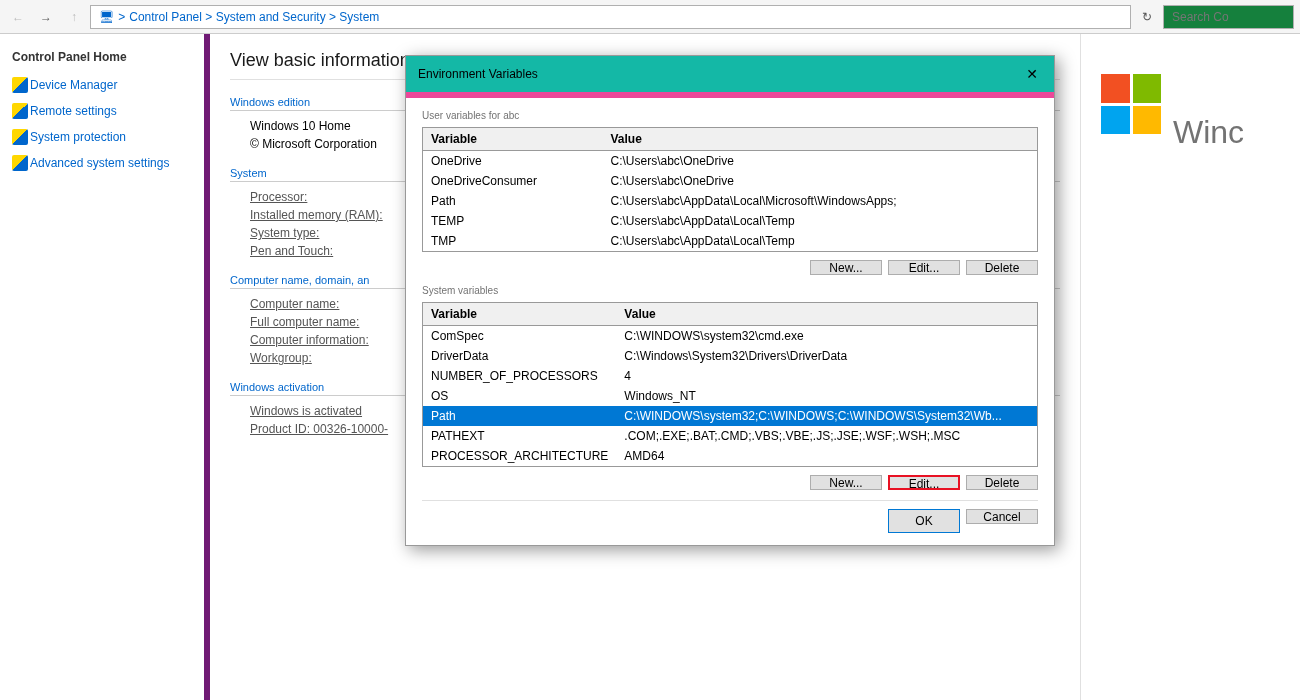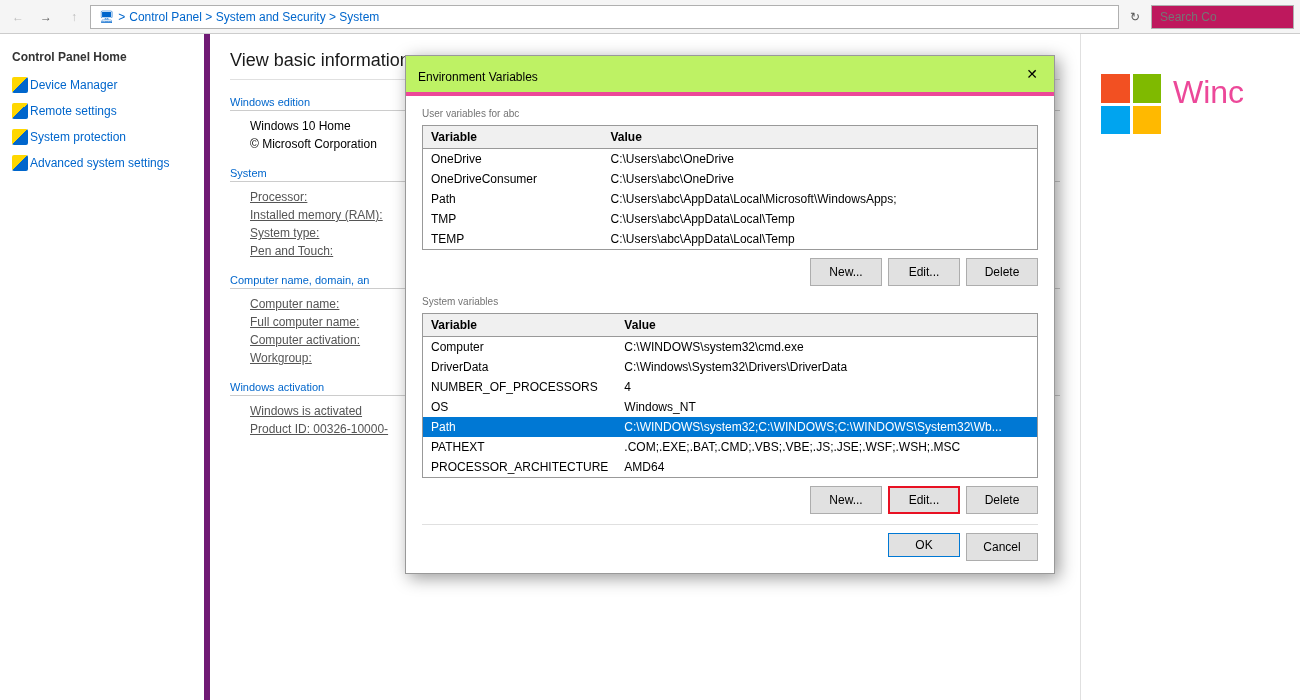--- a/index.html
+++ b/index.html
@@ -26,24 +26,24 @@
       background: white;
       border: 1px solid #b0b0b0;
       height: 24px;
       padding: 0 8px;
       display: flex;
       align-items: center;
       font-size: 12px;
     }
     .address-path span { color: #0066cc; }
     .search-box {
-      width: 143px;
+      width: 131px;
       height: 24px;
       border: 1px solid #b0b0b0;
-      background: #be185d;
+      background: #15803d;
       padding: 0 8px;
       font-size: 12px;
     }
 
     
     .main-layout {
       display: flex;
       height: calc(700px - 34px);
     }
 
@@ -124,39 +124,40 @@
       margin-right: 12px;
     }
     .win-logo div { background: #00a4ef; }
     .win-logo div:first-child { background: #f25022; }
     .win-logo div:nth-child(2) { background: #7fba00; }
     .win-logo div:nth-child(3) { background: #00a4ef; }
     .win-logo div:nth-child(4) { background: #ffb900; }
     .win-text {
       font-size: 32px;
       font-weight: 300;
-      color: #ec4899;
+      color: #737373;
+      margin-top: 40px;
     }
     .dialog {
       position: fixed;
       top: 55px;
       left: 405px;
       width: 650px;
       background: white;
       border: 1px solid #999;
       box-shadow: 4px 4px 16px rgba(0,0,0,0.4);
       z-index: 200;
     }
     .dialog-titlebar {
-      background: #bef264;
+      background: #14b8a6;
       padding: 8px 12px;
       display: flex;
-      align-items: flex-end;
+      align-items: center;
       justify-content: space-between;
-      border-bottom: 4px solid #ec4899;
+      border-bottom: 6px solid #ec4899;
     }
     .dialog-title { font-size: 12px; font-weight: 400; }
     .dialog-close {
       width: 20px; height: 20px;
       background: none; border: none;
       cursor: pointer; font-size: 14px;
       display: flex; align-items: center; justify-content: center;
     }
     .dialog-body { padding: 12px 16px; }
     .section-header {
@@ -216,21 +217,21 @@
       overflow-x: hidden;
     }
     .btn-row {
       display: flex;
       gap: 6px;
       justify-content: flex-end;
       margin-bottom: 10px;
     }
     .btn {
       min-width: 72px;
-      height: 28px;
+      height: 15px;
       background: #e1e1e1;
       border: 1px solid #adadad;
       cursor: pointer;
       font-size: 12px;
       padding: 0 12px;
     }
     .btn.highlighted {
       border: 2px solid #e81123 !important;
     }
     .btn-ok {
@@ -336,21 +337,21 @@
 
     <div class="section">
       <div class="section-label">Computer name, domain, an</div>
       <div class="info-row">
         <span class="info-label">Computer name:</span>
       </div>
       <div class="info-row">
         <span class="info-label">Full computer name:</span>
       </div>
       <div class="info-row">
-        <span class="info-label">Computer activation:</span>
+        <span class="info-label">Computer information:</span>
       </div>
       <div class="info-row">
         <span class="info-label">Workgroup:</span>
       </div>
     </div>
 
     <div class="section">
       <div class="section-label">Windows activation</div>
       <div class="info-row">
         <span class="info-label">Windows is activated</span>
@@ -395,25 +396,25 @@
           </tr>
           <tr>
             <td>OneDriveConsumer</td>
             <td>C:\Users\abc\OneDrive</td>
           </tr>
           <tr>
             <td>Path</td>
             <td>C:\Users\abc\AppData\Local\Microsoft\WindowsApps;</td>
           </tr>
           <tr>
-            <td>TMP</td>
+            <td>TEMP</td>
             <td>C:\Users\abc\AppData\Local\Temp</td>
           </tr>
           <tr>
-            <td>TEMP</td>
+            <td>TMP</td>
             <td>C:\Users\abc\AppData\Local\Temp</td>
           </tr>
         </tbody>
     </table>
 
     <div class="btn-row">
       <button class="btn">New...</button>
       <button class="btn">Edit...</button>
       <button class="btn">Delete</button>
     </div>
@@ -423,21 +424,21 @@
       <div class="table-scroll-wrapper">
         <table class="scrollable-table">
           <thead>
             <tr>
               <th>Variable</th>
               <th>Value</th>
             </tr>
           </thead>
           <tbody id="system-vars-body">
               <tr>
-                <td>Computer</td>
+                <td>ComSpec</td>
                 <td>C:\WINDOWS\system32\cmd.exe</td>
               </tr>
               <tr>
                 <td>DriverData</td>
                 <td>C:\Windows\System32\Drivers\DriverData</td>
               </tr>
               <tr>
                 <td>NUMBER_OF_PROCESSORS</td>
                 <td>4</td>
               </tr>

